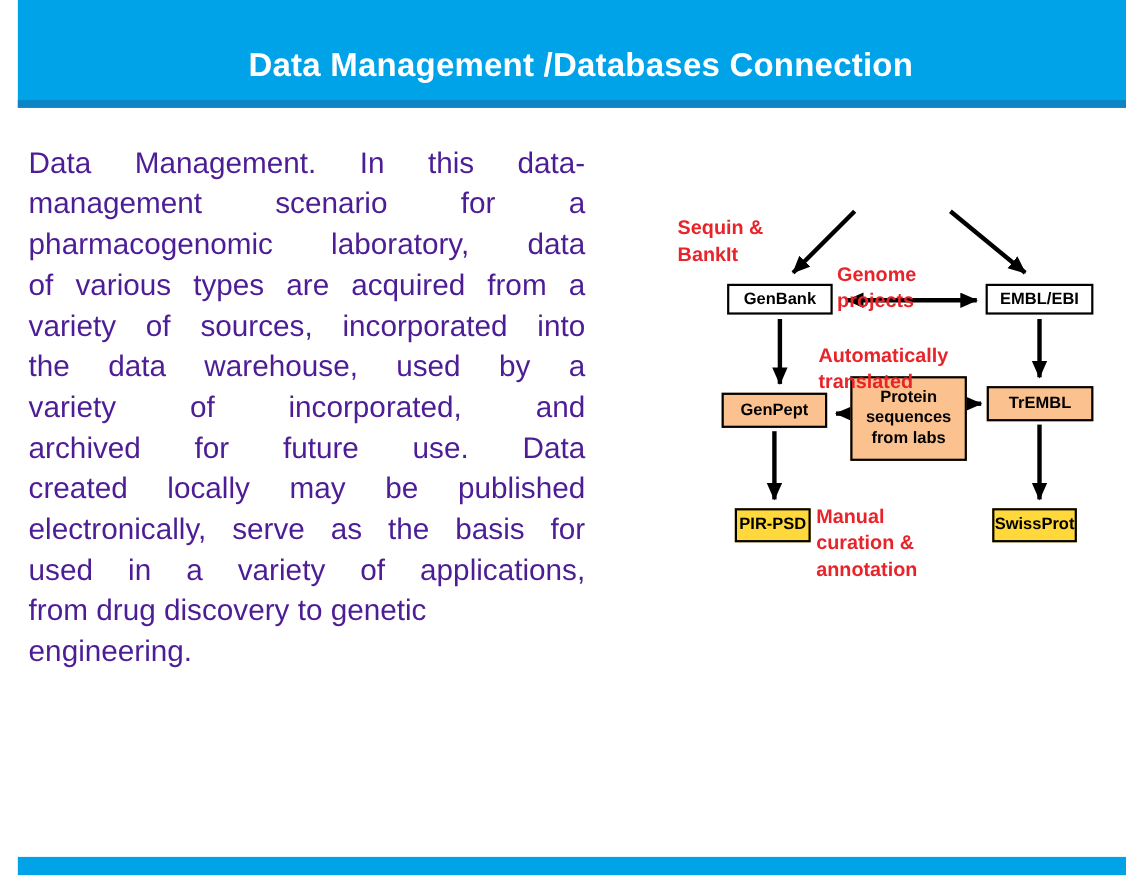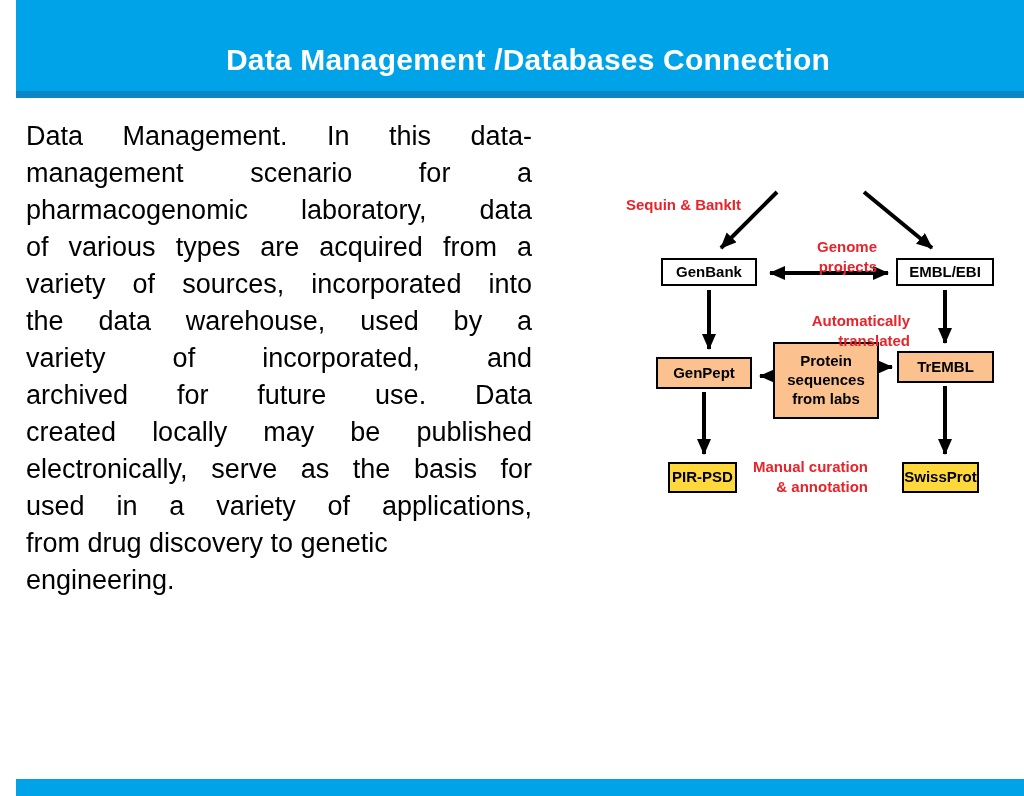--- a/index.html
+++ b/index.html
@@ -38,23 +38,23 @@
     position: absolute;
     left: 0; right: 0; bottom: 0;
     height: 17px;
     background: #00a2e8;
   }
 
   
   .body-text {
     position: absolute;
     left: 10px;
-    top: 118px;
+    top: 130px;
     width: 506px;
-    color: #000000;
+    color: #4c1d95;
     font-size: 27px;
     line-height: 37px;
   }
   .jline { text-align: justify; text-align-last: justify; }
   .pline { text-align: left; }
 
   
   .diagram-panel {
     position: absolute;
     left: 548px;
@@ -91,22 +91,22 @@
   .node-genpept   { left: 92px;  top: 227px; width: 96px;  height: 32px; }
   .node-protein   { left: 209px; top: 212px; width: 106px; height: 77px; }
   .node-trembl    { left: 333px; top: 221px; width: 97px;  height: 32px; }
   .node-pirpsd    { left: 104px; top: 332px; width: 69px;  height: 31px; }
   .node-swissprot { left: 338px; top: 332px; width: 77px;  height: 31px; }
 
   .red-label {
     position: absolute;
     color: #e8242b;
     font-weight: bold;
-    font-size: 15px;
-    text-align: right;
+    font-size: 18px;
+    text-align: left;
     line-height: 1.35;
   }
   .label-sequin { left: 52px;  top: 65px;  width: 125px; }
   .label-genome { left: 197px; top: 107px; width: 116px; }
   .label-auto   { left: 180px; top: 181px; width: 166px; }
   .label-manual { left: 178px; top: 327px; width: 126px; }
 </style>
 </head>
 <body>
 

